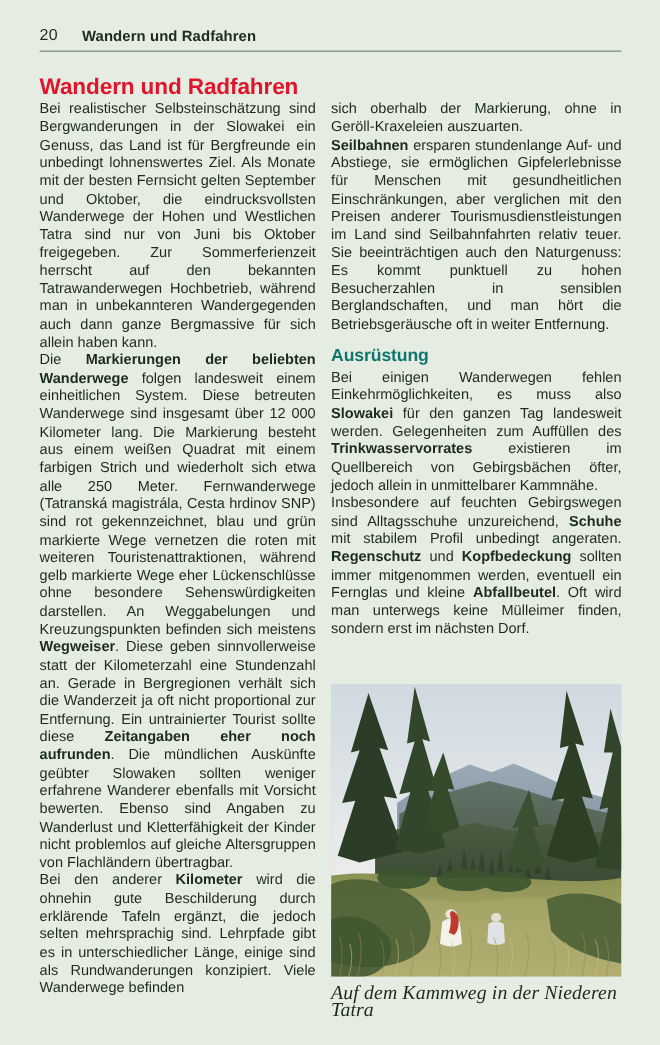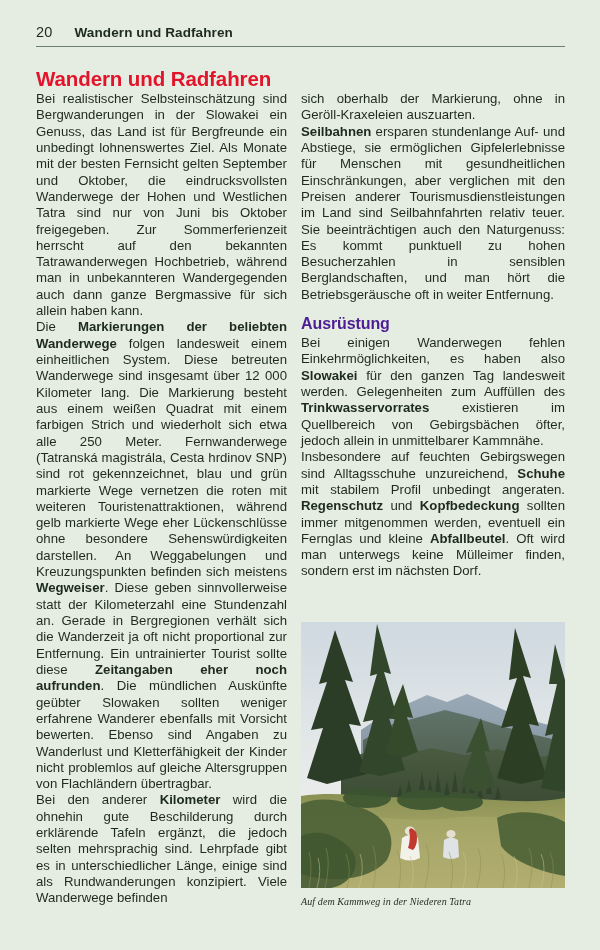--- a/index.html
+++ b/index.html
@@ -84,21 +84,21 @@
     text-justify: inter-word;
     hyphens: manual;
   }
   .col p + p { margin-top: 0; }
   .col b { font-weight: bold; margin-top: 24px; }
 
   
   .subhead {
     font-size: 16px;
     font-weight: bold;
-    color: #4c1d95;
+    color: #0f766e;
     line-height: 19px;
     margin: 11px 0 2px 0;
     letter-spacing: -0.1px;
   }
 
   
   .figure {
     position: absolute;
     left: 301px;
     top: 622px;
@@ -114,21 +114,21 @@
     background: #cfdbe2;
   }
   .photo svg { display: block; }
   .caption {
     position: absolute;
     left: 0;
     top: 272px;
     width: 264px;
     font-family: "Liberation Serif", serif;
     font-style: italic;
-    font-size: 10px;
+    font-size: 18px;
     line-height: 16px;
     color: #1d2b1c;
     letter-spacing: 0.1px;
   }
 </style>
 </head>
 <body>
 
 <div class="page">
 
@@ -142,21 +142,21 @@
   <div class="col col-left">
     <p>Bei realistischer Selbsteinschätzung sind Bergwanderungen in der Slowakei ein Genuss, das Land ist für Bergfreunde ein unbedingt lohnenswertes Ziel. Als Monate mit der besten Fernsicht gelten September und Oktober, die eindrucksvollsten Wanderwege der Hohen und Westlichen Tatra sind nur von Juni bis Oktober freigegeben. Zur Sommerferienzeit herrscht auf den bekannten Tatrawanderwegen Hochbetrieb, während man in unbekannteren Wandergegenden auch dann ganze Bergmassive für sich allein haben kann.</p>
     <p><span>Die </span><b>Markierungen der beliebten Wanderwege</b><span> folgen landesweit einem einheitlichen System. Diese betreuten Wanderwege sind insgesamt über 12 000 Kilometer lang. Die Markierung besteht aus einem weißen Quadrat mit einem farbigen Strich und wiederholt sich etwa alle 250 Meter. Fernwanderwege (Tatranská magistrála, Cesta hrdinov SNP) sind rot gekennzeichnet, blau und grün markierte Wege vernetzen die roten mit weiteren Touristenattraktionen, während gelb markierte Wege eher Lückenschlüsse ohne besondere Sehenswürdigkeiten darstellen. An Weggabelungen und Kreuzungspunkten befinden sich meistens </span><b>Wegweiser</b><span>. Diese geben sinnvollerweise statt der Kilometerzahl eine Stundenzahl an. Gerade in Bergregionen verhält sich die Wanderzeit ja oft nicht proportional zur Entfernung. Ein untrainierter Tourist sollte diese </span><b>Zeitangaben eher noch aufrunden</b><span>. Die mündlichen Auskünfte geübter Slowaken sollten weniger erfahrene Wanderer ebenfalls mit Vorsicht bewerten. Ebenso sind Angaben zu Wanderlust und Kletterfähigkeit der Kinder nicht problemlos auf gleiche Altersgruppen von Flachländern übertragbar.</span></p>
     <p><span>Bei den anderer </span><b>Kilometer</b><span> wird die ohnehin gute Beschilderung durch erklärende Tafeln ergänzt, die jedoch selten mehrsprachig sind. Lehrpfade gibt es in unterschiedlicher Länge, einige sind als Rundwanderungen konzipiert. Viele Wanderwege befinden</span></p>
   </div>
 
   <div class="col col-right">
     <p>sich oberhalb der Markierung, ohne in Geröll-Kraxeleien auszuarten.</p>
     <p><b>Seilbahnen</b><span> ersparen stundenlange Auf- und Abstiege, sie ermöglichen Gipfelerlebnisse für Menschen mit gesundheitlichen Einschränkungen, aber verglichen mit den Preisen anderer Tourismusdienstleistungen im Land sind Seilbahnfahrten relativ teuer. Sie beeinträchtigen auch den Naturgenuss: Es kommt punktuell zu hohen Besucherzahlen in sensiblen Berglandschaften, und man hört die Betriebsgeräusche oft in weiter Entfernung.</span></p>
     <h2 class="subhead">Ausrüstung</h2>
-    <p><span>Bei einigen Wanderwegen fehlen Einkehrmöglichkeiten, es haben also </span><b>Slowakei</b><span> für den ganzen Tag landesweit werden. Gelegenheiten zum Auffüllen des </span><b>Trinkwasservorrates</b><span> existieren im Quellbereich von Gebirgsbächen öfter, jedoch allein in unmittelbarer Kammnähe.</span></p>
+    <p><span>Bei einigen Wanderwegen fehlen Einkehrmöglichkeiten, es muss also </span><b>Slowakei</b><span> für den ganzen Tag landesweit werden. Gelegenheiten zum Auffüllen des </span><b>Trinkwasservorrates</b><span> existieren im Quellbereich von Gebirgsbächen öfter, jedoch allein in unmittelbarer Kammnähe.</span></p>
     <p><span>Insbesondere auf feuchten Gebirgswegen sind Alltagsschuhe unzureichend, </span><b>Schuhe</b><span> mit stabilem Profil unbedingt angeraten. </span><b>Regenschutz</b><span> und </span><b>Kopfbedeckung</b><span> sollten immer mitgenommen werden, eventuell ein Fernglas und kleine </span><b>Abfallbeutel</b><span>. Oft wird man unterwegs keine Mülleimer finden, sondern erst im nächsten Dorf.</span></p>
   </div>
 
   <figure class="figure" style="margin:0;">
     <div class="photo">
       <svg width="264" height="266" viewBox="0 0 264 266" xmlns="http://www.w3.org/2000/svg" role="img">
         <defs>
           <linearGradient id="sky" x1="0" y1="0" x2="0" y2="1">
             <stop offset="0%" stop-color="#cfd9e0"></stop>
             <stop offset="55%" stop-color="#e7eaea"></stop>

